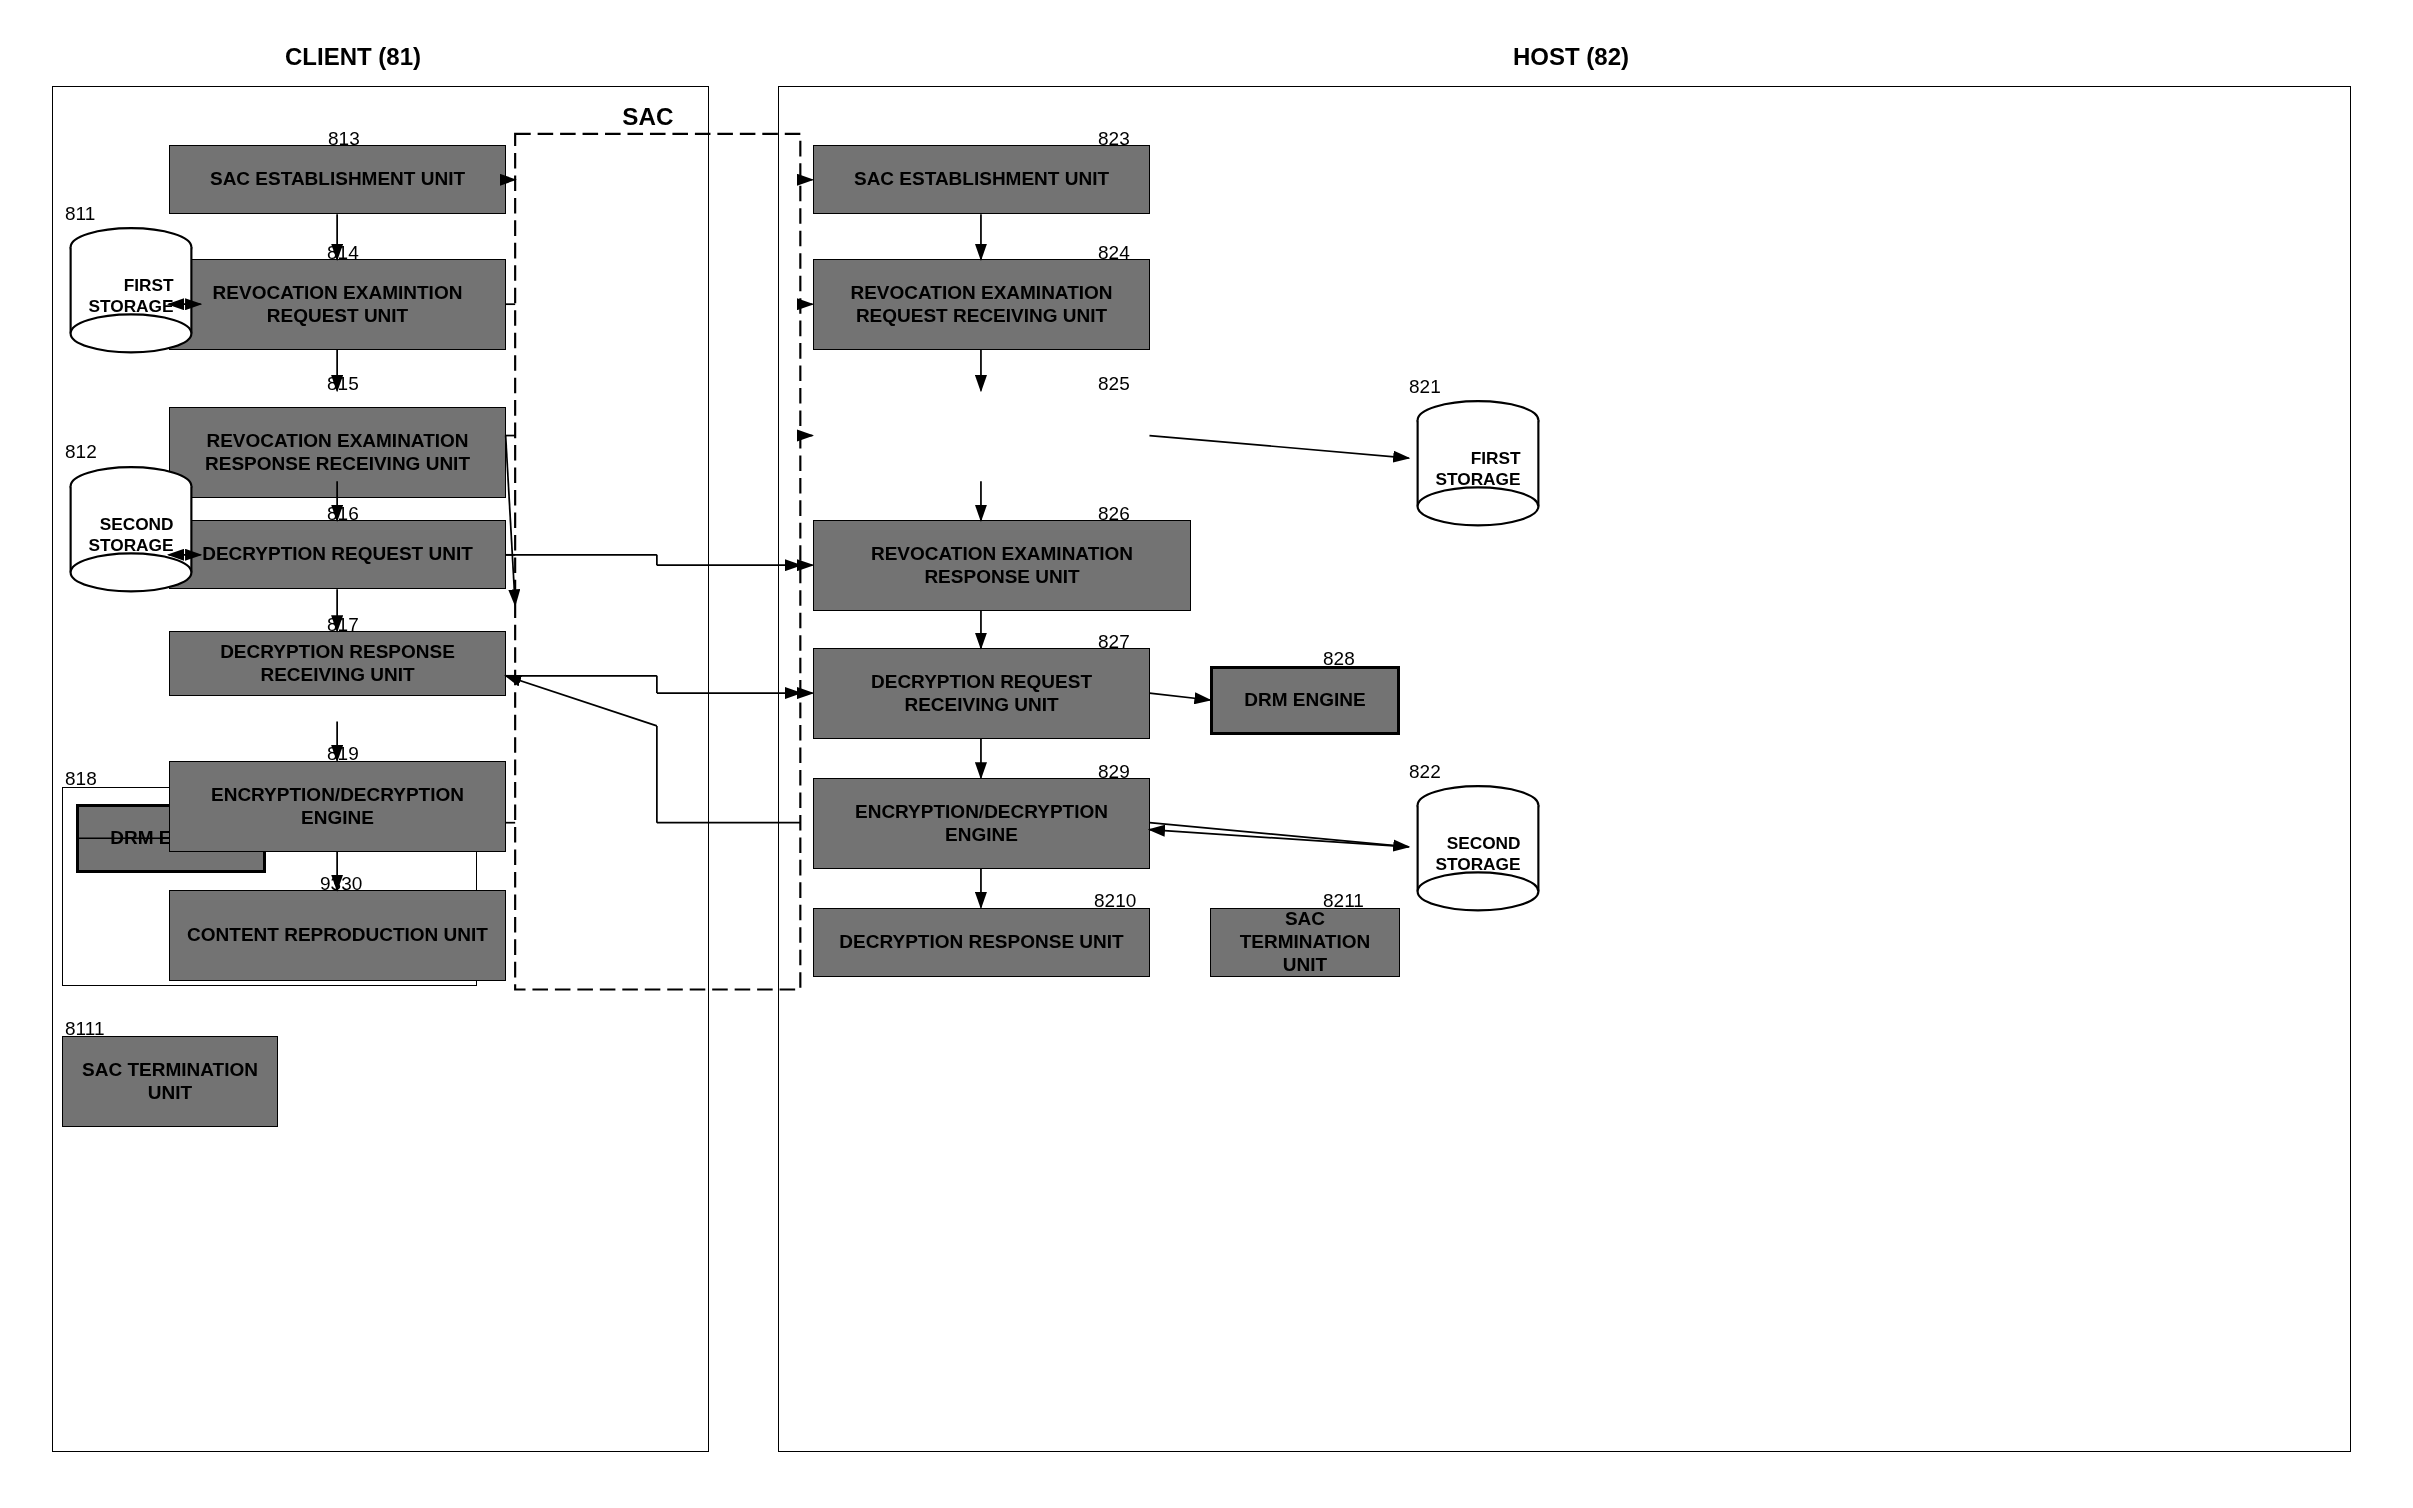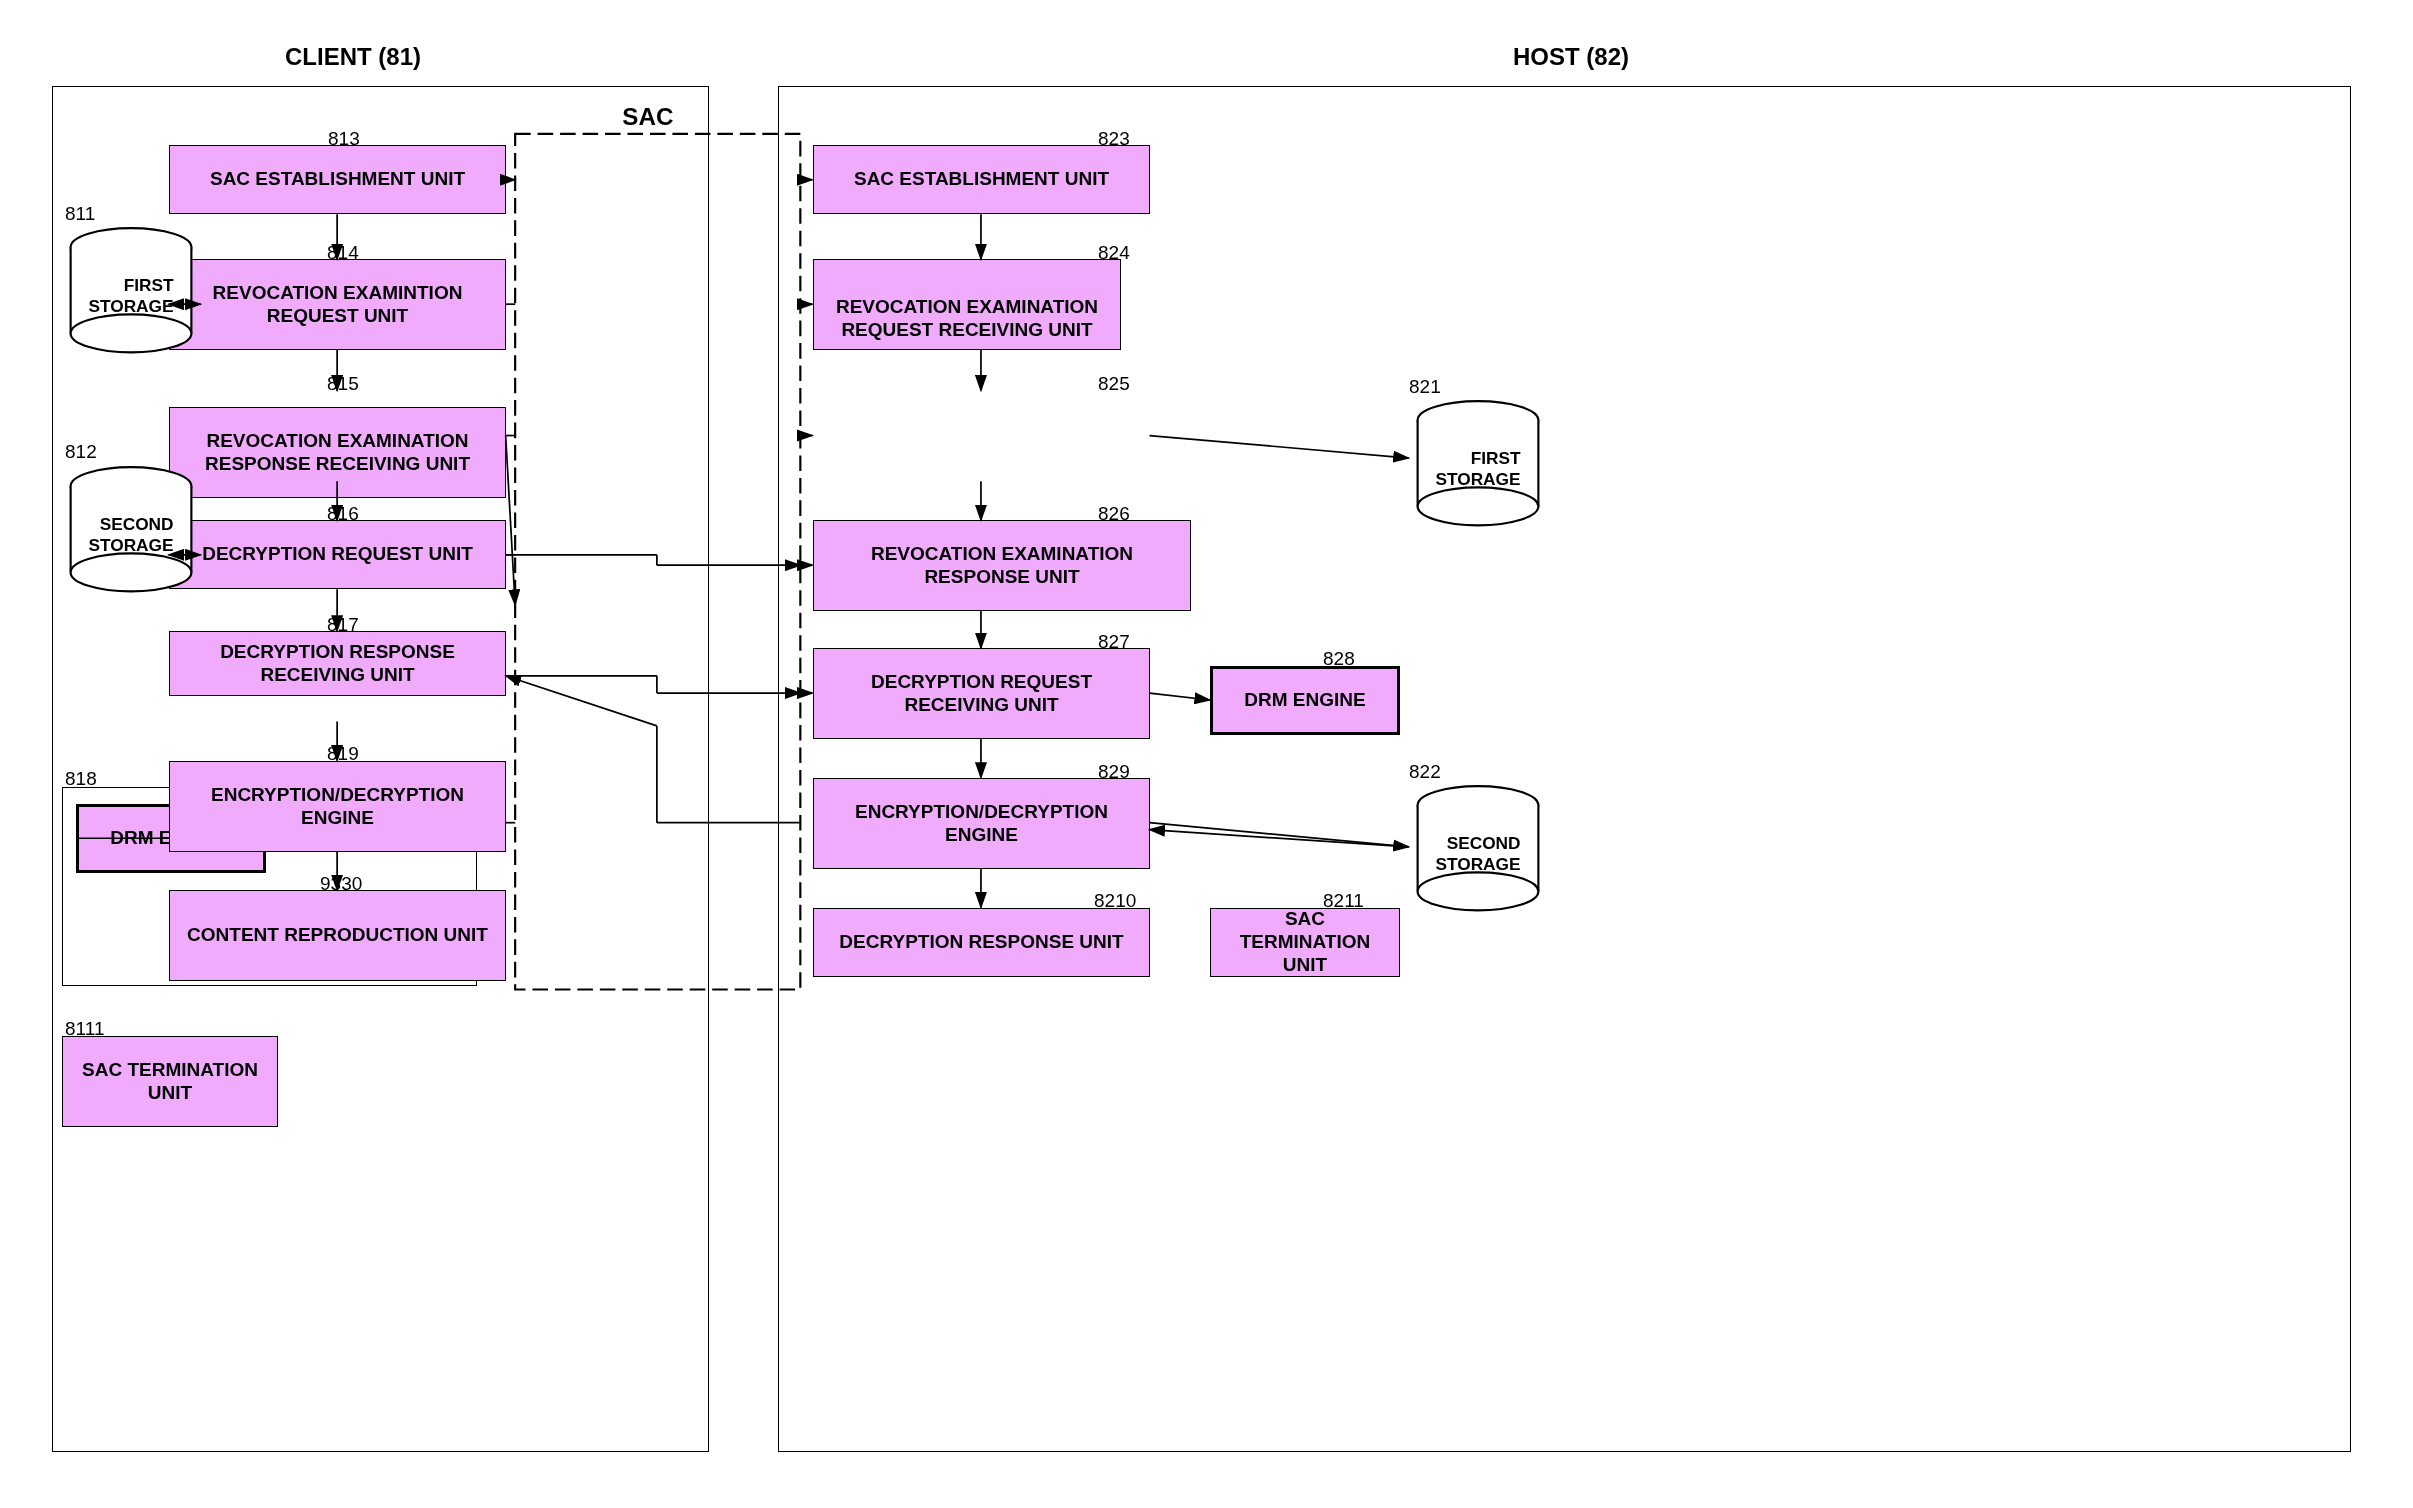--- a/index.html
+++ b/index.html
@@ -14,21 +14,21 @@
     .diagram-container {
       position: relative;
       width: 2413px;
       height: 1508px;
       background: #fff;
     }
     
     .box {
       position: absolute;
       border: 1.7px solid #000;
-      background: #f0abfc;
+      background: #737373;
       display: flex;
       align-items: center;
       justify-content: center;
       text-align: center;
       font-size: 19px;
       font-weight: bold;
       line-height: 1.2;
       padding: 7px;
     }
     .box-thick {
@@ -162,21 +162,21 @@
     </svg>
     <div class="cylinder-label" style="top: 52px; font-size: 17.3px;">SECOND<br>STORAGE</div>
   </div>
 
   <div class="num-label" style="left: 1098px; top: 128px;">823</div>
   <div class="box" style="left: 813px; top: 145px; width: 337px; height: 69px;">
     <span>SAC ESTABLISHMENT UNIT</span>
   </div>
 
   <div class="num-label" style="left: 1098px; top: 242px;">824</div>
-  <div class="box" style="left: 813px; top: 259px; width: 308px; height: 91px; align-items: flex-end;">
+  <div class="box" style="left: 813px; top: 259px; width: 337px; height: 91px;">
     <span>REVOCATION EXAMINATION REQUEST RECEIVING UNIT</span>
   </div>
 
   <div class="num-label" style="left: 1098px; top: 373px;">825</div>
 
   <div class="num-label" style="left: 1098px; top: 503px;">826</div>
   <div class="box" style="left: 813px; top: 520px; width: 378px; height: 91px;">
     <span>REVOCATION EXAMINATION RESPONSE UNIT</span>
   </div>
 

